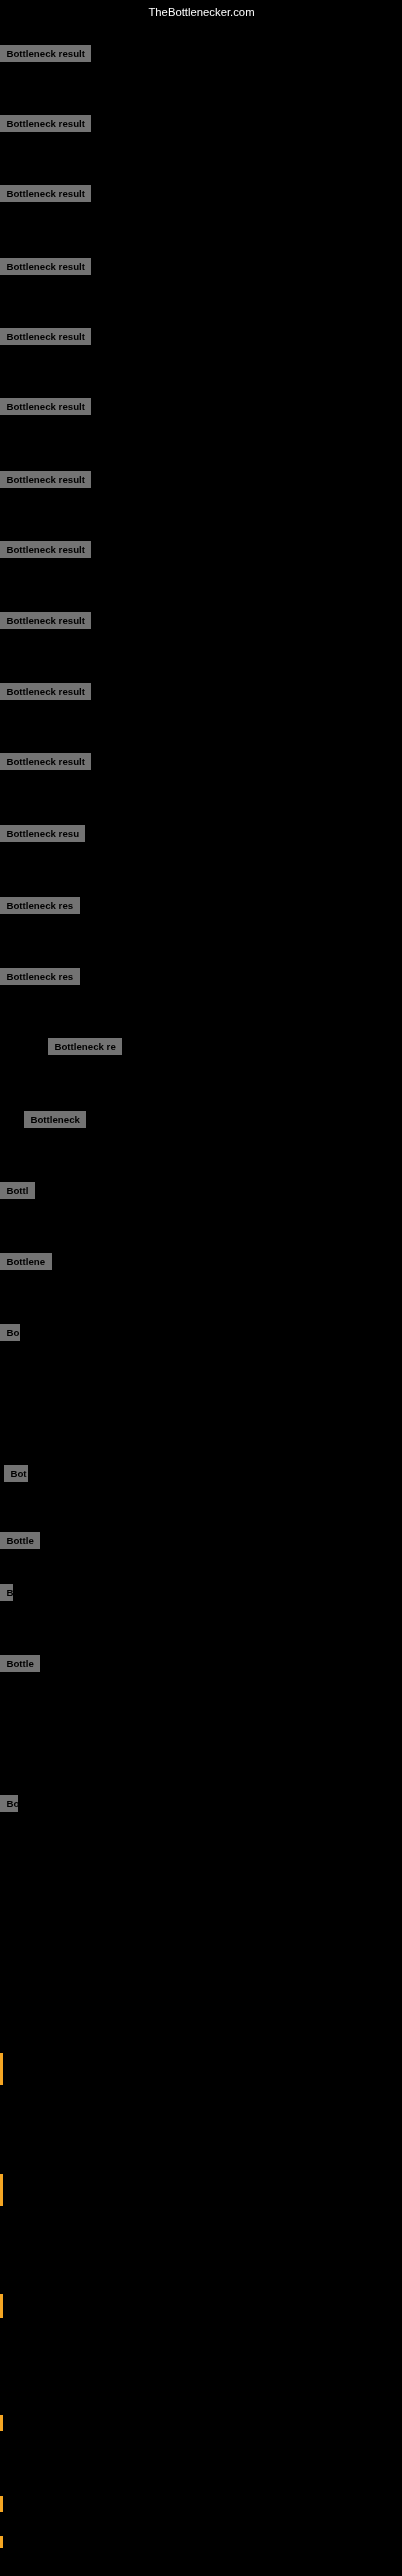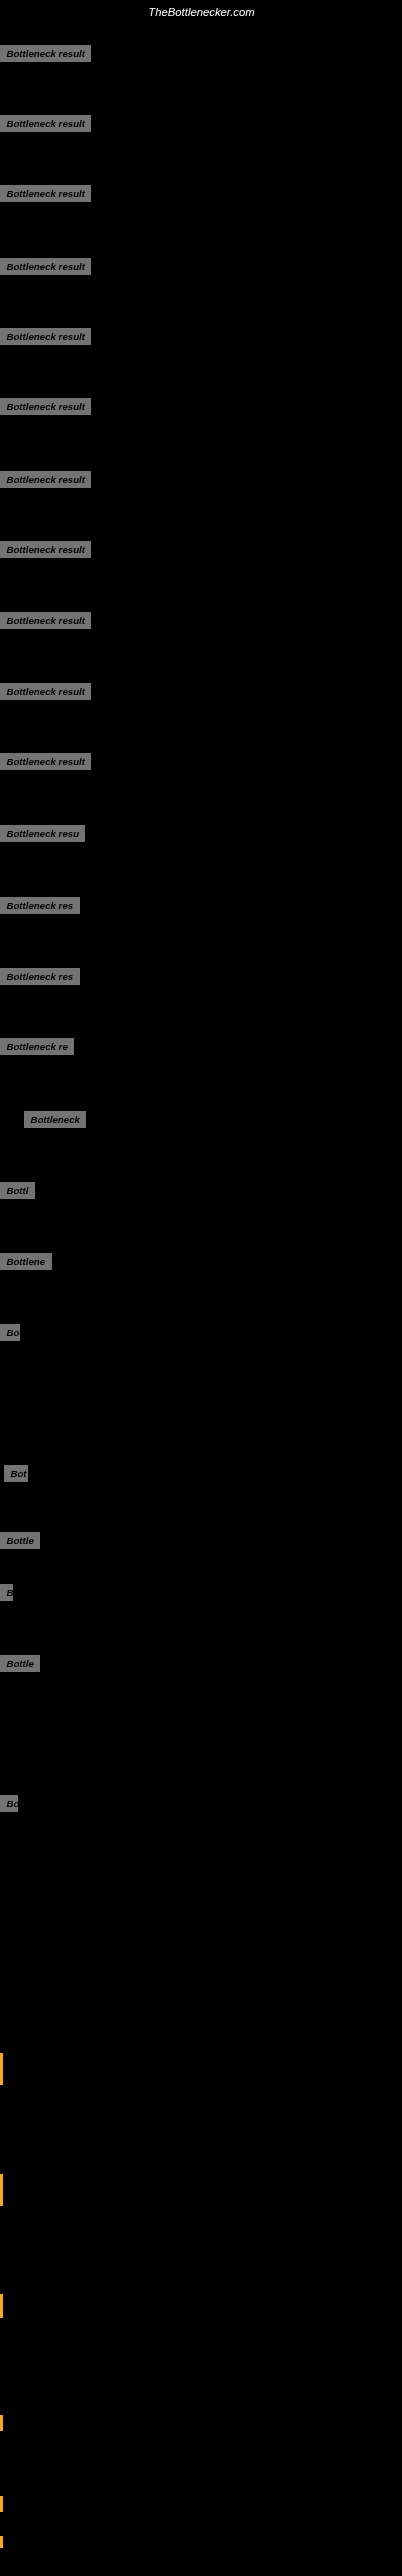--- a/index.html
+++ b/index.html
@@ -1,19 +1,18 @@
 <!DOCTYPE html>
 <html style="font-size:13px"><head>
   <meta charset="utf-8">
   <style>
     * {
       margin: 0;
       padding: 0;
       box-sizing: border-box;
-      font-style: italic;
     }
 
     body {
       background-color: #000000;
       width: 403px;
       min-height: 2576px;
       font-family: Arial, sans-serif;
       position: relative;
     }
 
@@ -61,21 +60,21 @@
     <div class="badge-container" style="top: 328px; left: 0px;"><span class="bottleneck-badge" style="max-width: 113px;">Bottleneck result</span></div>
     <div class="badge-container" style="top: 398px; left: 0px;"><span class="bottleneck-badge" style="max-width: 109px;">Bottleneck result</span></div>
     <div class="badge-container" style="top: 471px; left: 0px;"><span class="bottleneck-badge" style="max-width: 115px;">Bottleneck result</span></div>
     <div class="badge-container" style="top: 541px; left: 0px;"><span class="bottleneck-badge" style="max-width: 111px;">Bottleneck result</span></div>
     <div class="badge-container" style="top: 612px; left: 0px;"><span class="bottleneck-badge" style="max-width: 109px;">Bottleneck result</span></div>
     <div class="badge-container" style="top: 683px; left: 0px;"><span class="bottleneck-badge" style="max-width: 105px;">Bottleneck result</span></div>
     <div class="badge-container" style="top: 753px; left: 0px;"><span class="bottleneck-badge" style="max-width: 101px;">Bottleneck result</span></div>
     <div class="badge-container" style="top: 825px; left: 0px;"><span class="bottleneck-badge" style="max-width: 95px;">Bottleneck resu</span></div>
     <div class="badge-container" style="top: 897px; left: 0px;"><span class="bottleneck-badge" style="max-width: 105px;">Bottleneck res</span></div>
     <div class="badge-container" style="top: 968px; left: 0px;"><span class="bottleneck-badge" style="max-width: 93px;">Bottleneck res</span></div>
-    <div class="badge-container" style="top: 1038px; left: 0px;"><span class="bottleneck-badge" style="max-width: 87px;">Bottleneck re</span></div>
+    <div class="badge-container" style="top: 1038px; left: 0px;"><span class="bottleneck-badge" style="max-width: 87px; margin-left: 48px;">Bottleneck re</span></div>
     <div class="badge-container" style="top: 1111px; left: 0px;"><span class="bottleneck-badge" style="max-width: 71px; margin-left: 24px;">Bottleneck</span></div>
     <div class="badge-container" style="top: 1182px; left: 0px;"><span class="bottleneck-badge" style="max-width: 42px;">Bottl</span></div>
     <div class="badge-container" style="top: 1253px; left: 0px;"><span class="bottleneck-badge" style="max-width: 61px;">Bottlene</span></div>
     <div class="badge-container" style="top: 1324px; left: 0px;"><span class="bottleneck-badge" style="max-width: 20px;">Bo</span></div>
     <div class="badge-container" style="top: 1465px; left: 4px;"><span class="bottleneck-badge" style="max-width: 24px;">Bot</span></div>
     <div class="badge-container" style="top: 1532px; left: 0px;"><span class="bottleneck-badge" style="max-width: 47px;">Bottle</span></div>
     <div class="badge-container" style="top: 1584px; left: 0px;"><span class="bottleneck-badge" style="max-width: 11.3px;">B</span></div>
     <div class="badge-container" style="top: 1655px; left: 0px;"><span class="bottleneck-badge" style="max-width: 45px;">Bottle</span></div>
     <div class="badge-container" style="top: 1795px; left: 0px;"><span class="bottleneck-badge" style="max-width: 17.7px;">Bo</span></div>
   </div>

